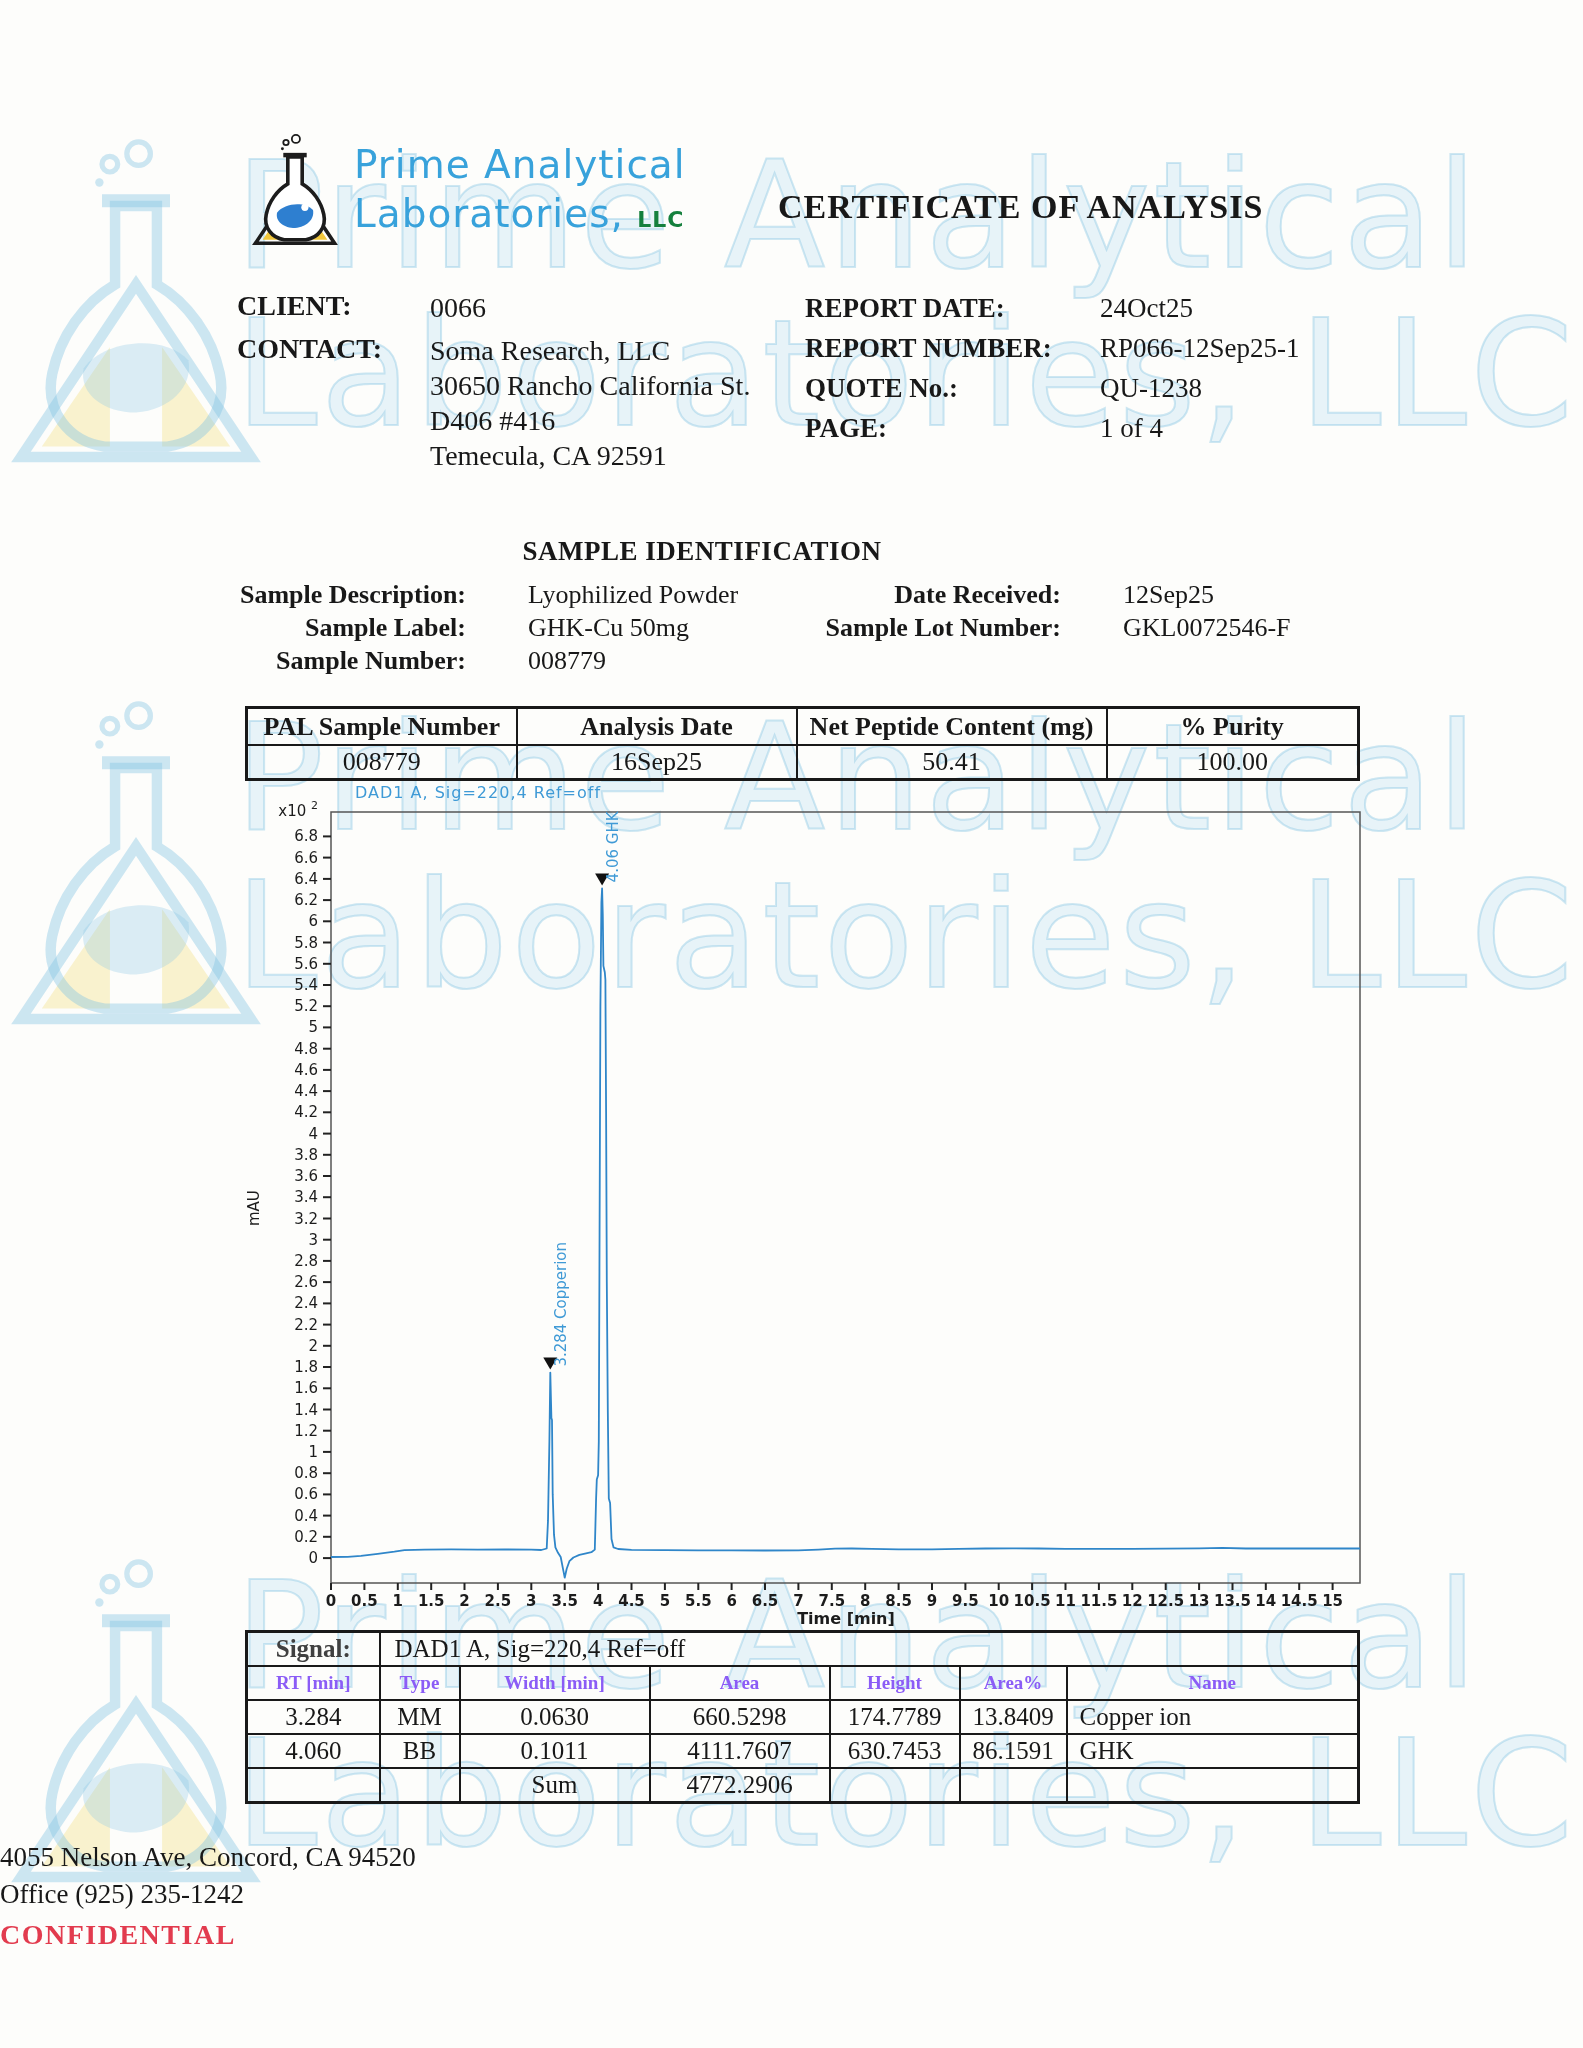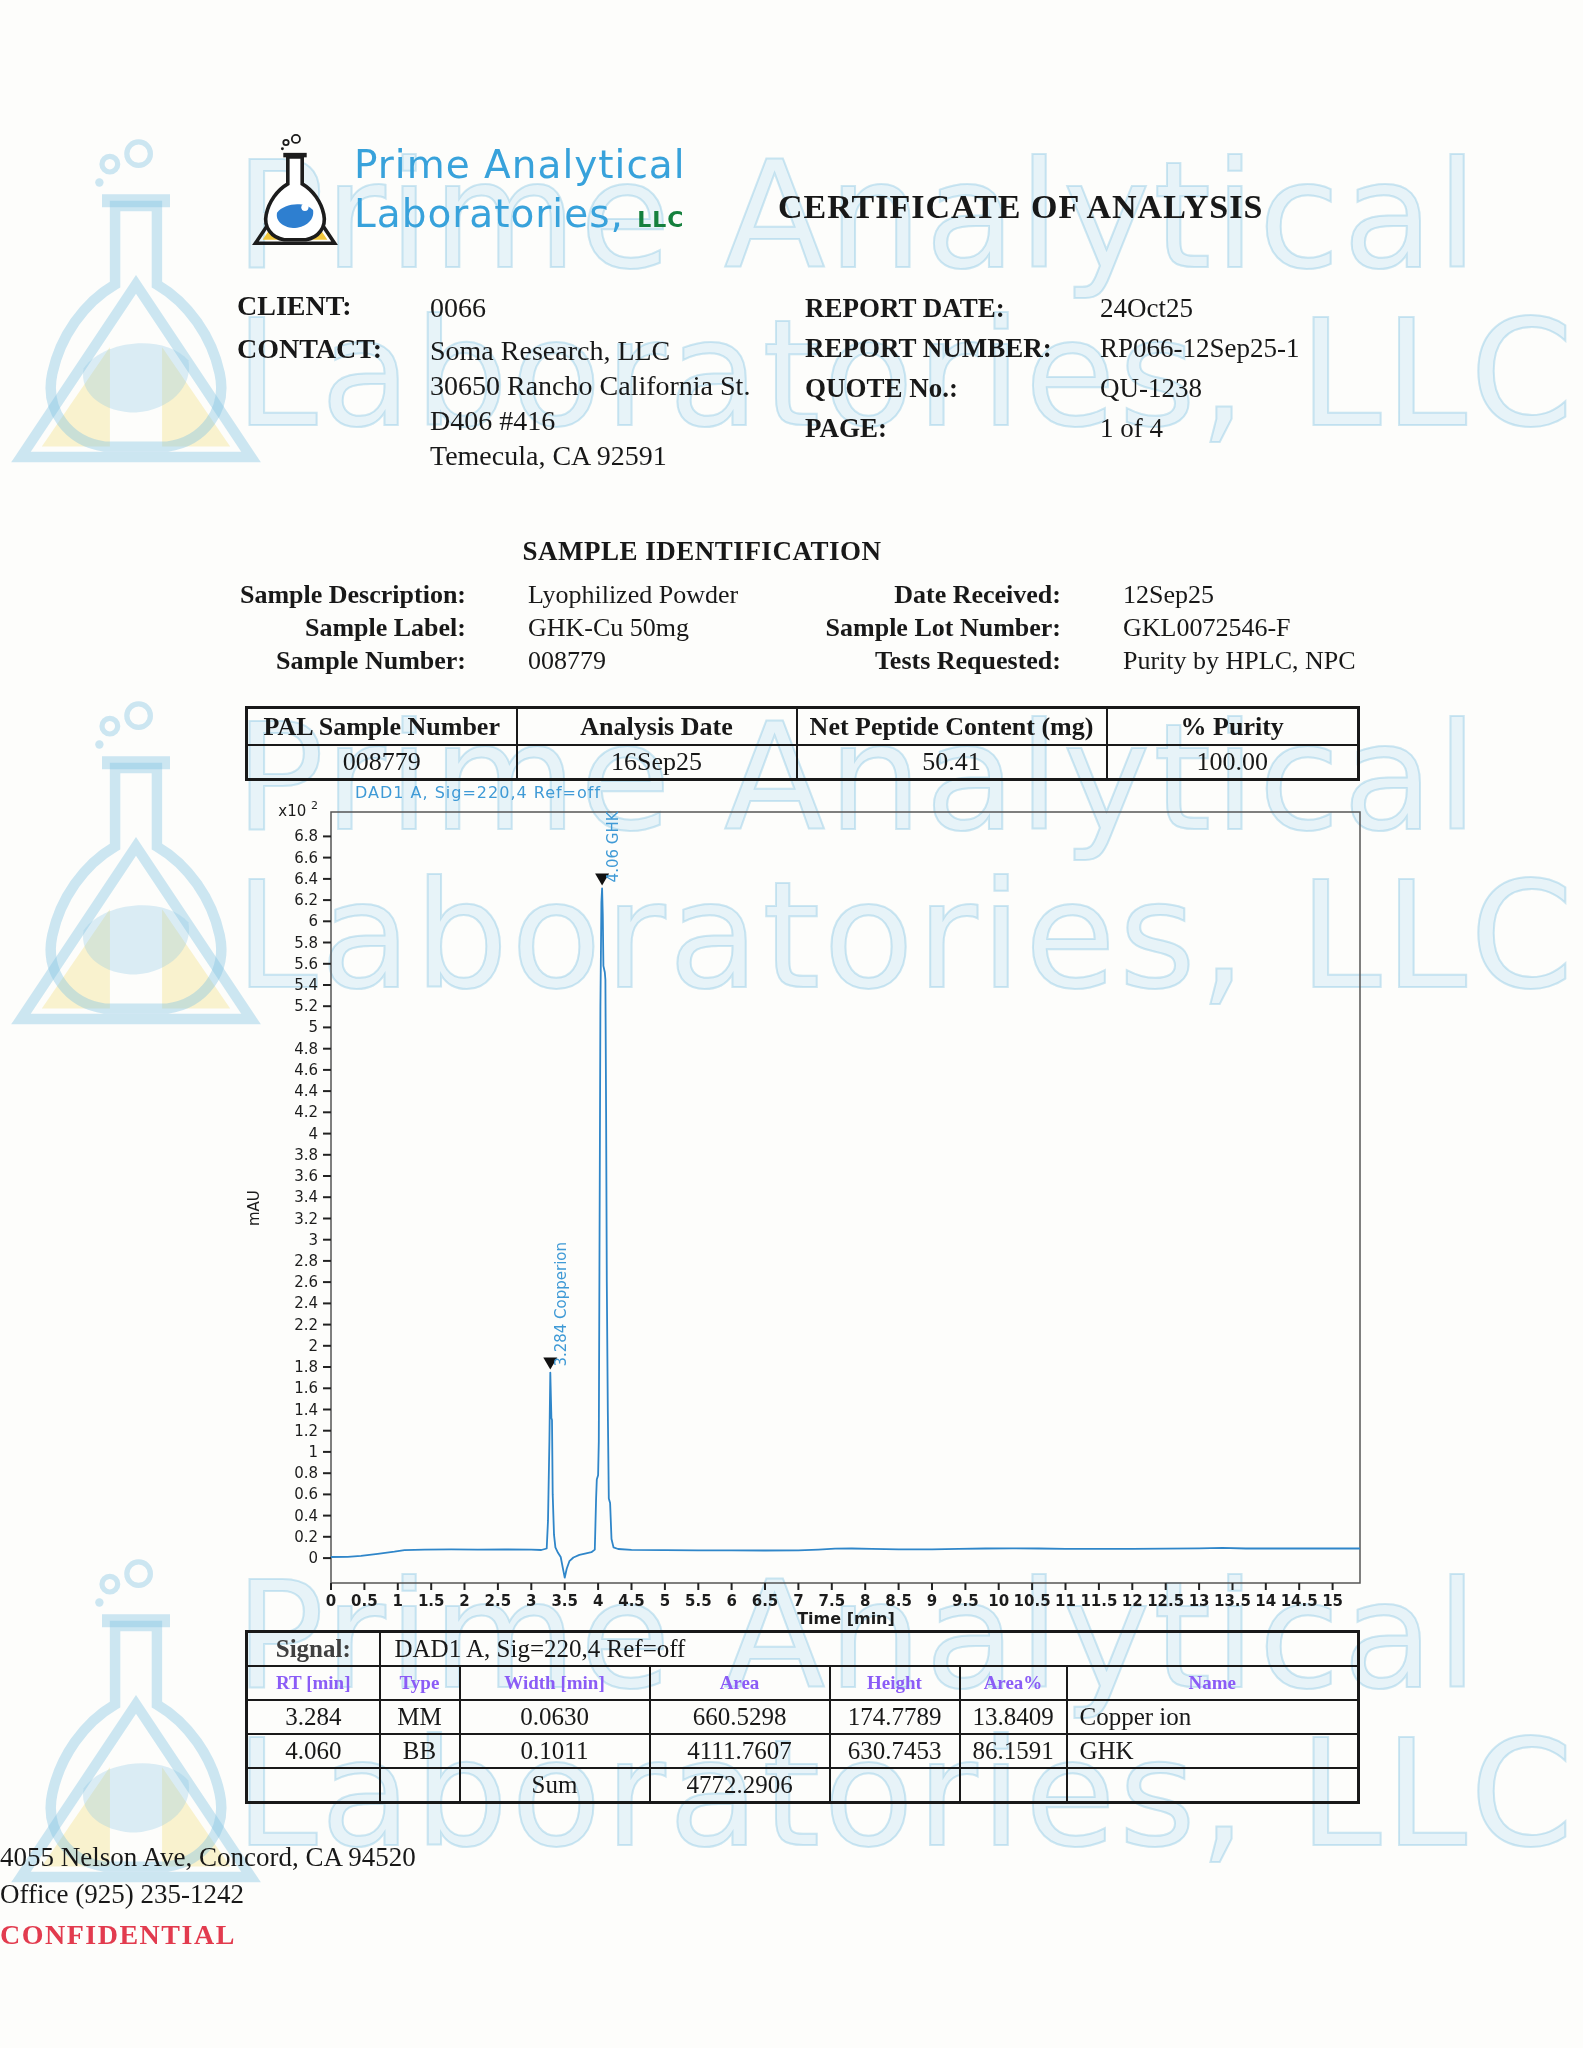--- a/index.html
+++ b/index.html
@@ -173,24 +173,20 @@
       </div>
     </div>
   <div class="sid-col right">
       <div class="sid-row">
         <div class="sid-l">Date Received:</div>
         <div class="sid-v">12Sep25</div>
       </div>
       <div class="sid-row">
         <div class="sid-l">Sample Lot Number:</div>
         <div class="sid-v">GKL0072546-F</div>
-      </div>
-      <div class="sid-row">
-        <div class="sid-l">Tests Requested:</div>
-        <div class="sid-v">Purity by HPLC, NPC</div>
       </div>
     </div>
 
   <table class="results-table">
     <colgroup>
         <col style="width:270px">
         <col style="width:280px">
         <col style="width:310px">
         <col style="width:252px">
       </colgroup>

